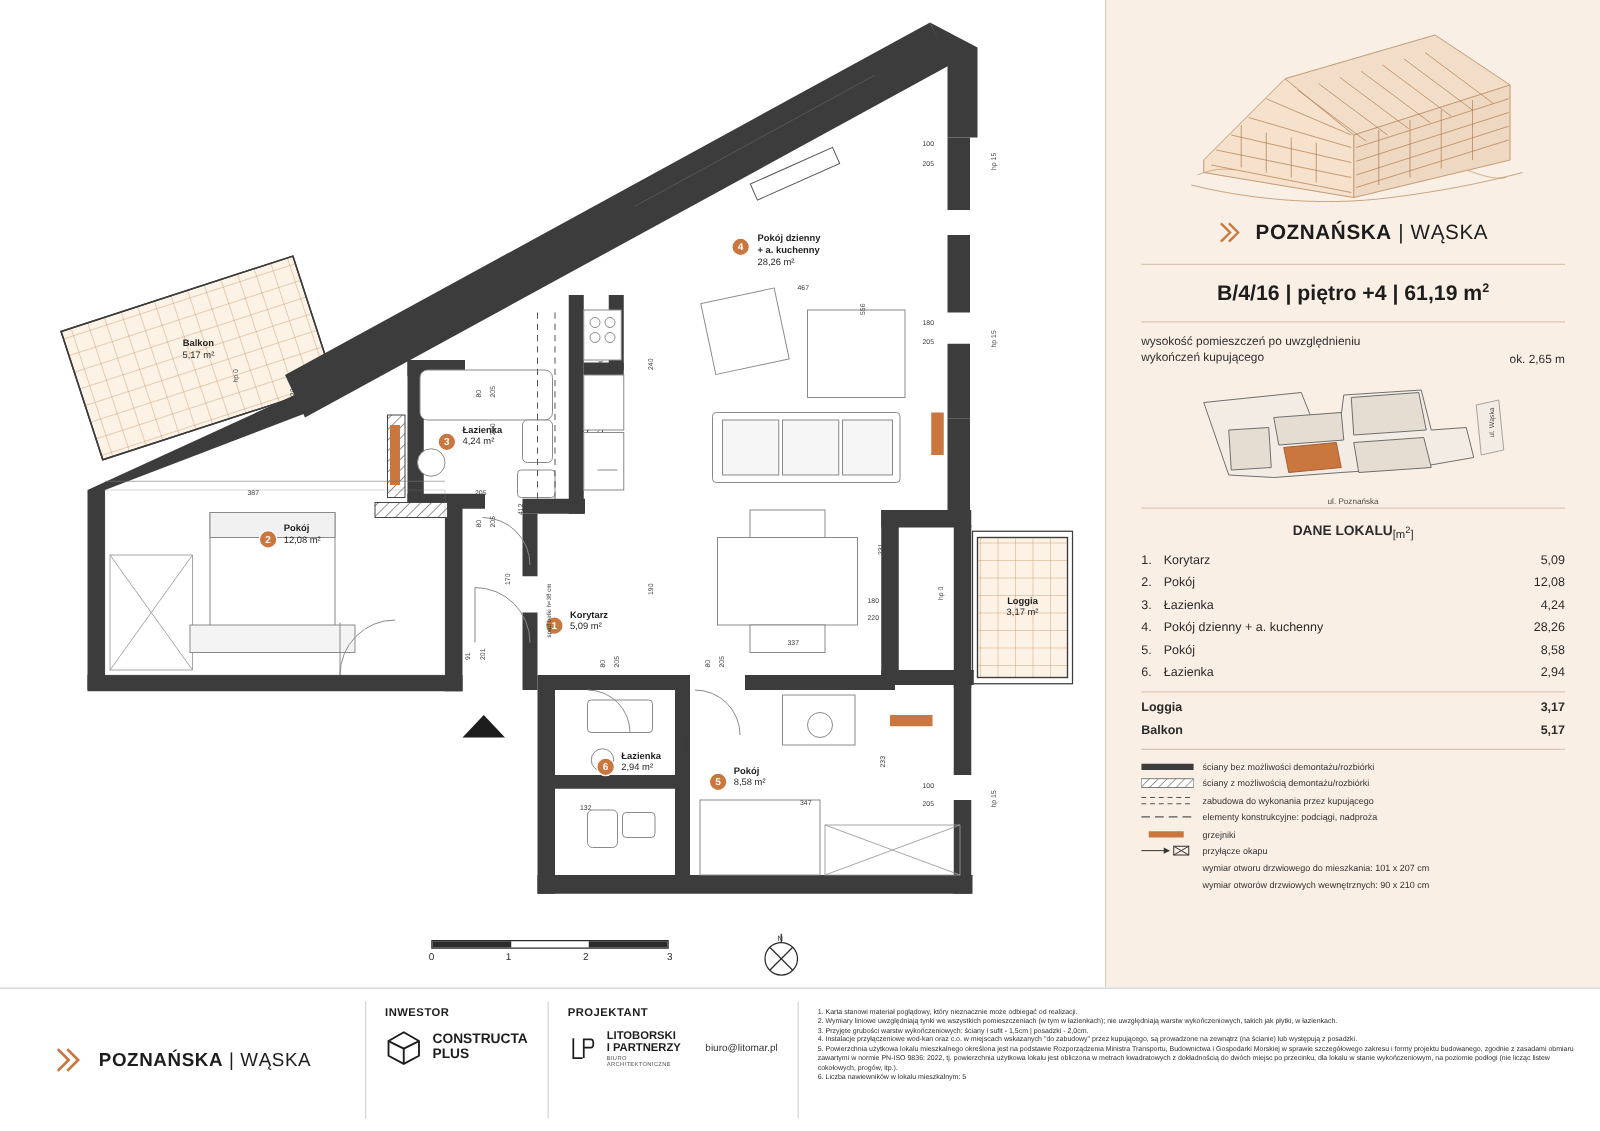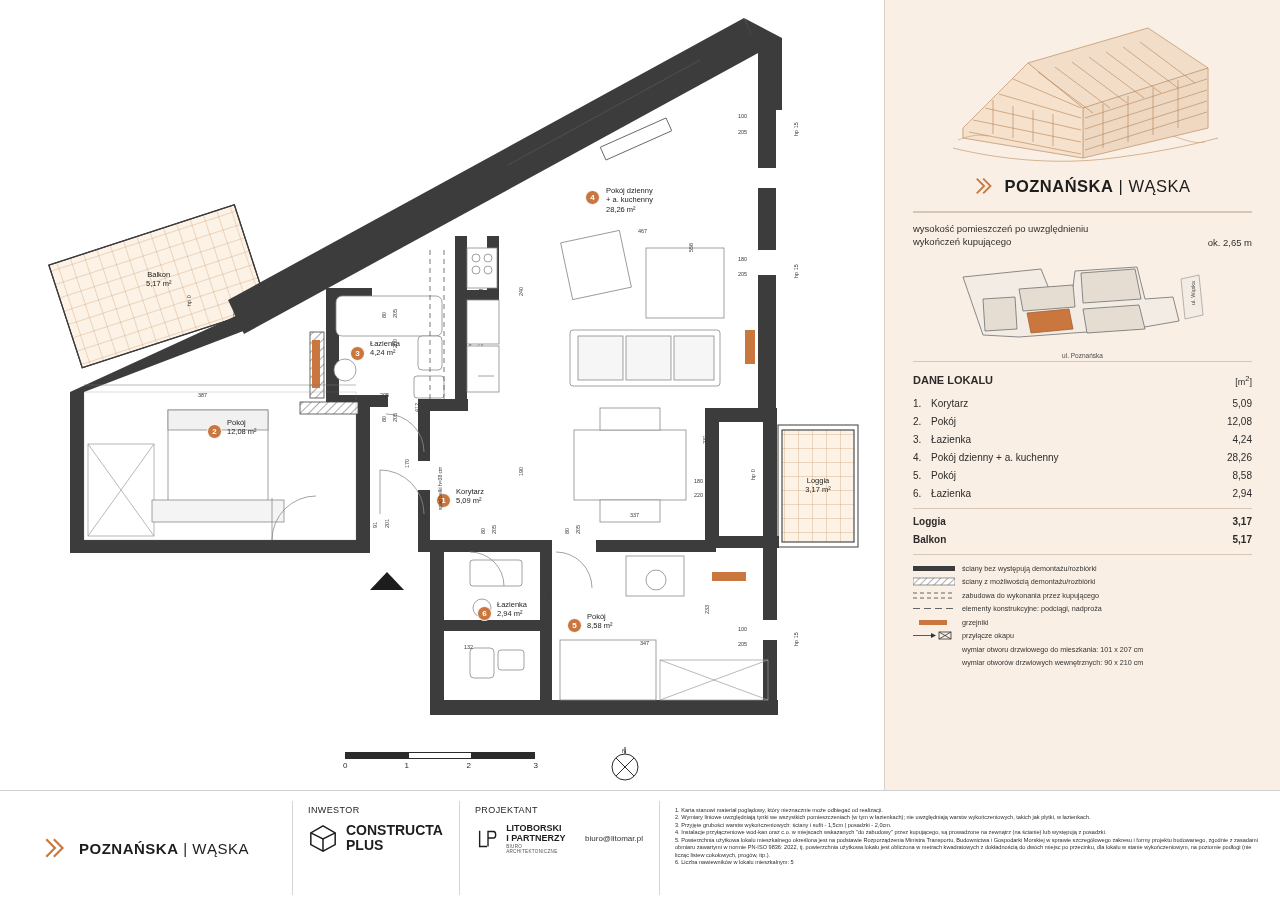--- a/index.html
+++ b/index.html
@@ -17,21 +17,21 @@
   .plan-area { position:absolute; left:0; top:0; width:884px; height:790px; background:#fff; }
   .plan-svg { position:absolute; left:0; top:0; }
 
   .room-badge {
     position:absolute; width:15px; height:15px; border-radius:50%;
     background:#c9773f; color:#fff; font-size:8px; font-weight:bold;
     display:flex; align-items:center; justify-content:center;
     border:1px solid #fff;
   }
   .room-label { position:absolute; font-size:7.5px; line-height:1.25; color:#1d1d1d; }
-  .room-label b { font-weight:normal; }
+  .room-label b { font-weight:bold; }
   .dim { position:absolute; font-size:5.5px; color:#3a3a3a; }
   .dim.rot { transform:rotate(-90deg); transform-origin:left top; white-space:nowrap; }
   .tinytxt { position:absolute; font-size:5px; color:#3a3a3a; white-space:nowrap; }
 
   
   .scalebar { position:absolute; left:345px; top:752px; width:190px; }
   .scalebar .bars { display:flex; height:7px; border:1px solid #2b2b2b; }
   .scalebar .bars div { flex:1; }
   .scalebar .bars div:nth-child(odd){ background:#2b2b2b; }
   .scalebar .nums { display:flex; justify-content:space-between; font-size:8px; margin-top:2px; }
@@ -52,21 +52,21 @@
   .rule { height:1px; background:#d9c7b5; margin:14px 0 0; }
   .unit-title { text-align:center; font-size:17px; font-weight:bold; margin:13px 0 12px; color:#1d1d1d; }
   .unit-title sup { font-size:10px; }
   .heights { display:flex; justify-content:space-between; align-items:flex-end; font-size:9.5px; color:#2e2e2e; margin-bottom:10px; }
   .heights .h-left { line-height:1.35; }
   .heights .h-right { font-weight:normal; white-space:nowrap; padding-bottom:1px;}
 
   .keyplan { position:relative; width:320px; height:88px; margin:6px auto 4px; }
   .keyplan-caption { text-align:center; font-size:6.5px; color:#4a4a4a; margin-top:1px; }
 
-  .data-header { display:flex; justify-content:space-between; font-size:11px; font-weight:bold; margin:12px 0 8px; }
+  .data-header { display:flex; justify-content:center; font-size:11px; font-weight:bold; margin:12px 0 8px; }
   .data-header .units { font-weight:normal; font-size:9px; }
   .data-list { font-size:10px; }
   .data-row { display:flex; justify-content:space-between; padding:3.5px 0; }
   .data-row .nm { display:flex; gap:6px; }
   .data-row .idx { width:12px; }
   .data-sep { height:1px; background:#d9c7b5; margin:5px 0 4px; }
   .data-row.extra { font-weight:bold; }
 
   .legend { margin-top:9px; font-size:7.2px; color:#333; }
   .legend-row { display:flex; align-items:center; gap:7px; margin-bottom:4.5px; }
@@ -76,28 +76,28 @@
   .footer { position:absolute; left:0; top:790px; width:1280px; height:115px; background:#fff; border-top:1px solid #cfcfcf; }
   .footer-inner { display:flex; height:100%; }
   .f-col { padding:14px 16px; position:relative; }
   .f-col + .f-col::before { content:""; position:absolute; left:0; top:10px; bottom:10px; width:1px; background:#d5d5d5; }
   .f-logo { flex:0 0 292px; display:flex; align-items:center; gap:10px; justify-content:center; }
   .f-logo .brand-text { font-size:15px; }
   .f-inv { flex:0 0 138px; }
   .f-sell { flex:0 0 253px; }
   .f-proj { flex:0 0 200px; }
   .f-notes { flex:1; }
-  .f-head { font-size:9px; font-weight:normal; letter-spacing:.4px; color:#1d1d1d; margin-bottom:8px; }
+  .f-head { font-size:9px; font-weight:bold; letter-spacing:.4px; color:#1d1d1d; margin-bottom:8px; }
   .f-line { font-size:8px; color:#333; line-height:1.45; }
   .f-contact { display:flex; gap:14px; font-size:8px; color:#333; line-height:1.45;}
   .notes { font-size:5.6px; line-height:1.33; color:#2e2e2e; padding-top:2px; }
 
   .constructa { display:flex; align-items:center; gap:8px; }
   .constructa .cbox { width:30px; height:30px; }
-  .constructa .ctext { font-size:14px; font-weight:bold; line-height:1.05; color:#1d1d1d; }
+  .constructa .ctext { font-size:11px; font-weight:bold; line-height:1.05; color:#1d1d1d; }
 
   .lito { display:flex; align-items:center; gap:7px; }
   .lito .ltext { font-size:9px; font-weight:bold; line-height:1.15; color:#1d1d1d; }
   .lito .lsub { font-size:4.6px; font-weight:normal; letter-spacing:.3px; color:#555; }
   .lito-mail { font-size:8px; color:#333; margin-left:8px; }
 </style>
 </head>
 <body>
 
 <div class="page">
@@ -432,20 +432,23 @@
       </svg>
       <div class="brand-text">
         <b>POZNAŃSKA</b>
         <span>|</span>
         <span class="thin">WĄSKA</span>
       </div>
     </div>
 
     <div class="rule"></div>
 
+    <div class="unit-title">
+      <span>B/4/16 | piętro +4 | 61,19 m</span><sup>2</sup>
+    </div>
 
     <div class="rule" style="margin-top:0"></div>
 
     <div class="heights" style="margin-top:10px">
       <div class="h-left">
         <div>wysokość pomieszczeń po  uwzględnieniu</div>
         <div>wykończeń kupującego</div>
       </div>
       <div class="h-right">ok. 2,65 m</div>
     </div>
@@ -531,21 +534,21 @@
       </div>
     </div>
 
     <div class="data-sep"></div>
 
     <div class="legend">
       <div class="legend-row">
         <span class="legend-key"><svg width="42" height="9">
               <rect x="0" y="2" width="42" height="5" fill="#3c3c3c"></rect>
             </svg></span>
-        <span>ściany bez występują demontażu/rozbiórki</span>
+        <span>ściany bez możliwości demontażu/rozbiórki</span>
       </div>
       <div class="legend-row">
         <span class="legend-key"><svg width="42" height="9">
               <rect x="0" y="1" width="42" height="7" fill="url(#hatch2)" stroke="#555" stroke-width="0.6"></rect>
               <defs>
                 <pattern id="hatch2" width="5" height="5" patternUnits="userSpaceOnUse" patternTransform="rotate(45)">
                   <rect width="5" height="5" fill="#fff"></rect>
                   <line x1="0" y1="0" x2="0" y2="5" stroke="#555" stroke-width="0.9"></line>
                 </pattern>
               </defs>

